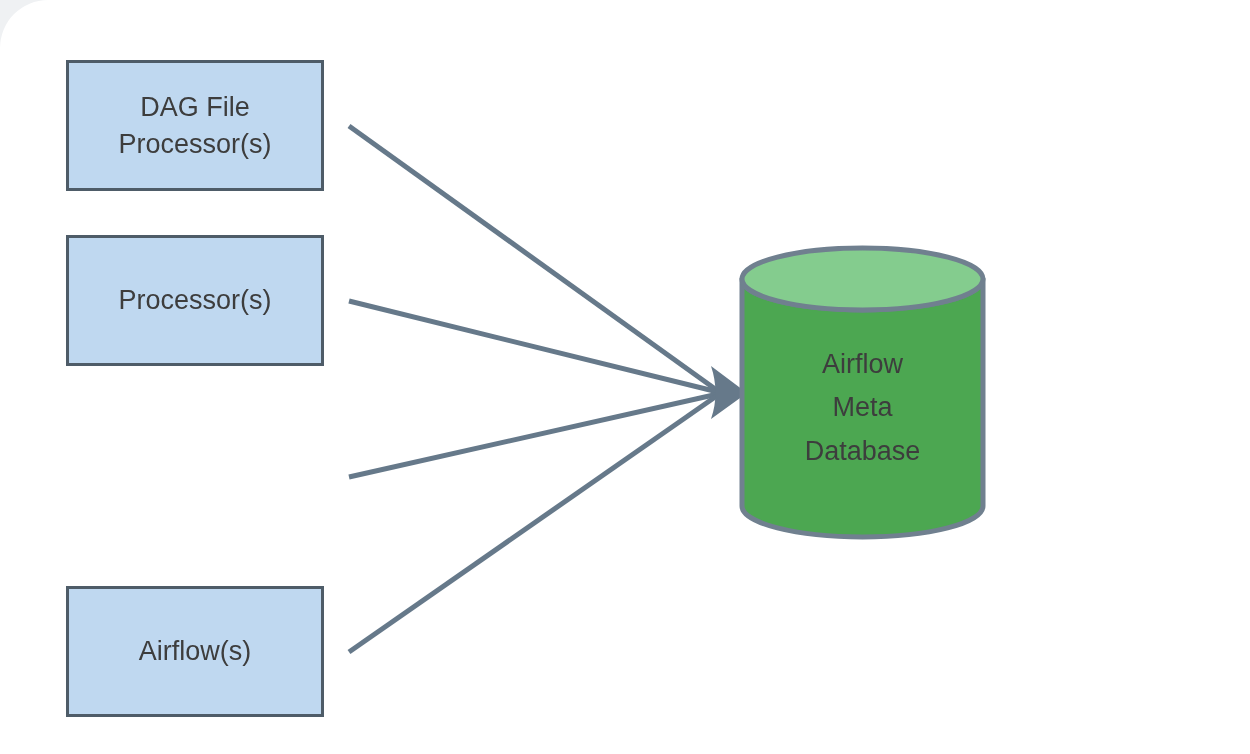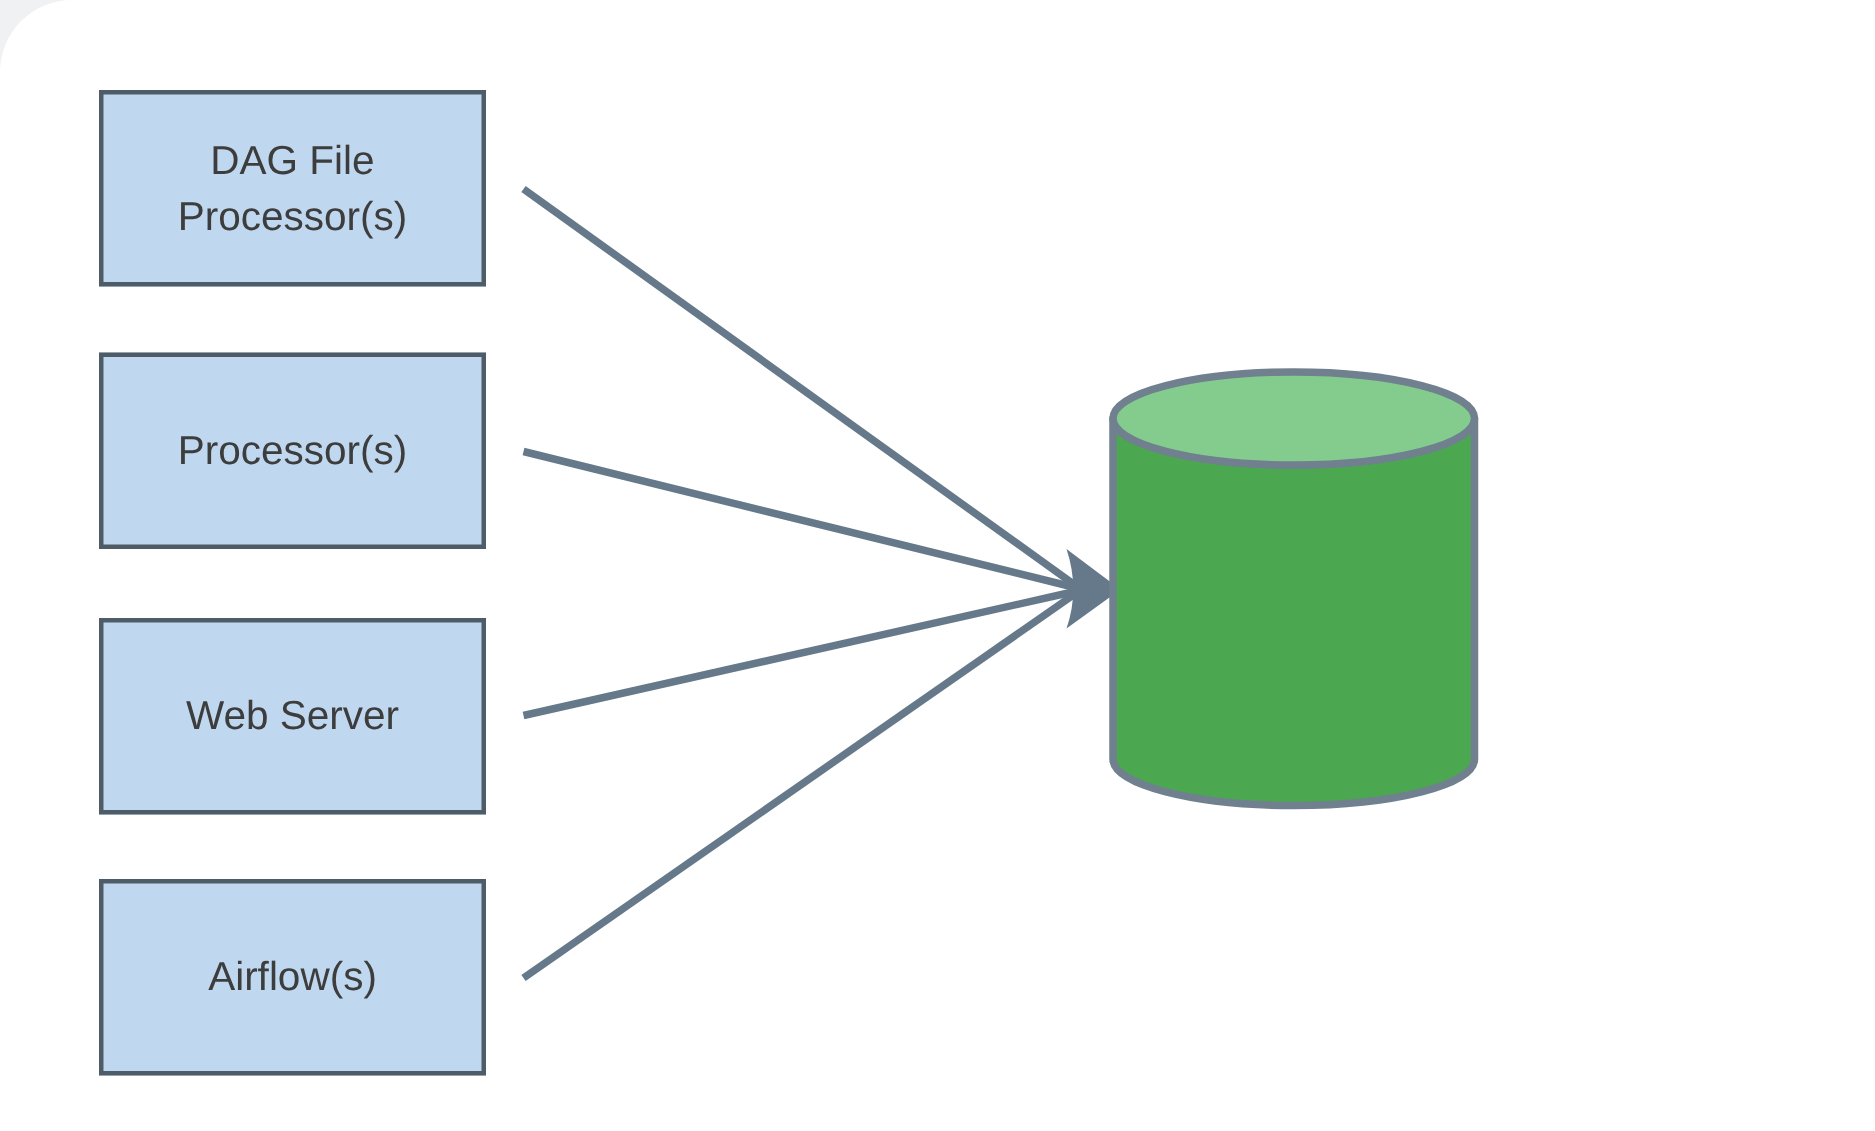--- a/index.html
+++ b/index.html
@@ -93,22 +93,22 @@
 
   <div class="node-box" style="top:60px">
     <span>DAG File
 Processor(s)</span>
   </div>
 
   <div class="node-box" style="top:235px">
     <span>Processor(s)</span>
   </div>
 
-  <div class="node-box" style="top:412px">
-    <span>Web Server</span>
-  </div>
 
   <div class="node-box" style="top:586px">
     <span>Airflow(s)</span>
   </div>
 
+  <div class="cyl-label">Airflow
+Meta
+Database</div>
 
 </div>
 
 </body></html>

